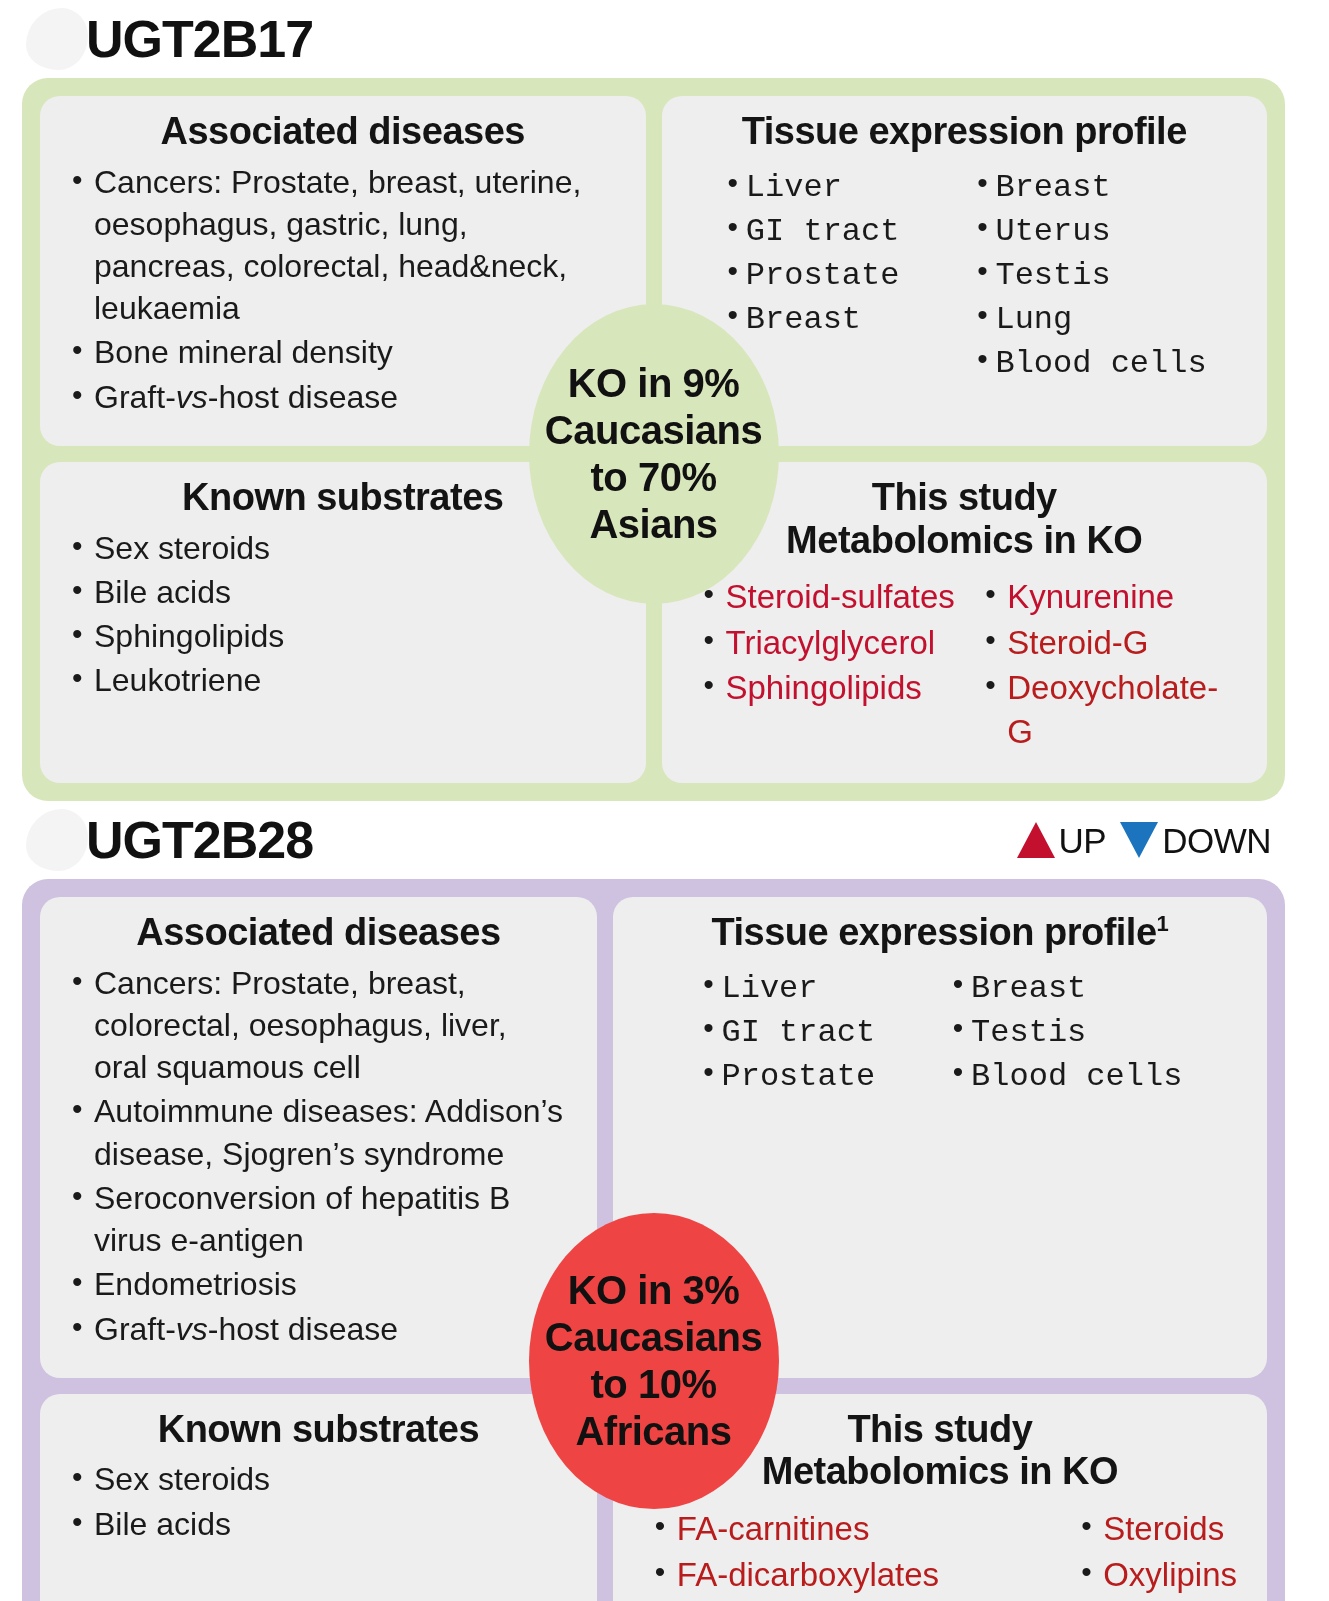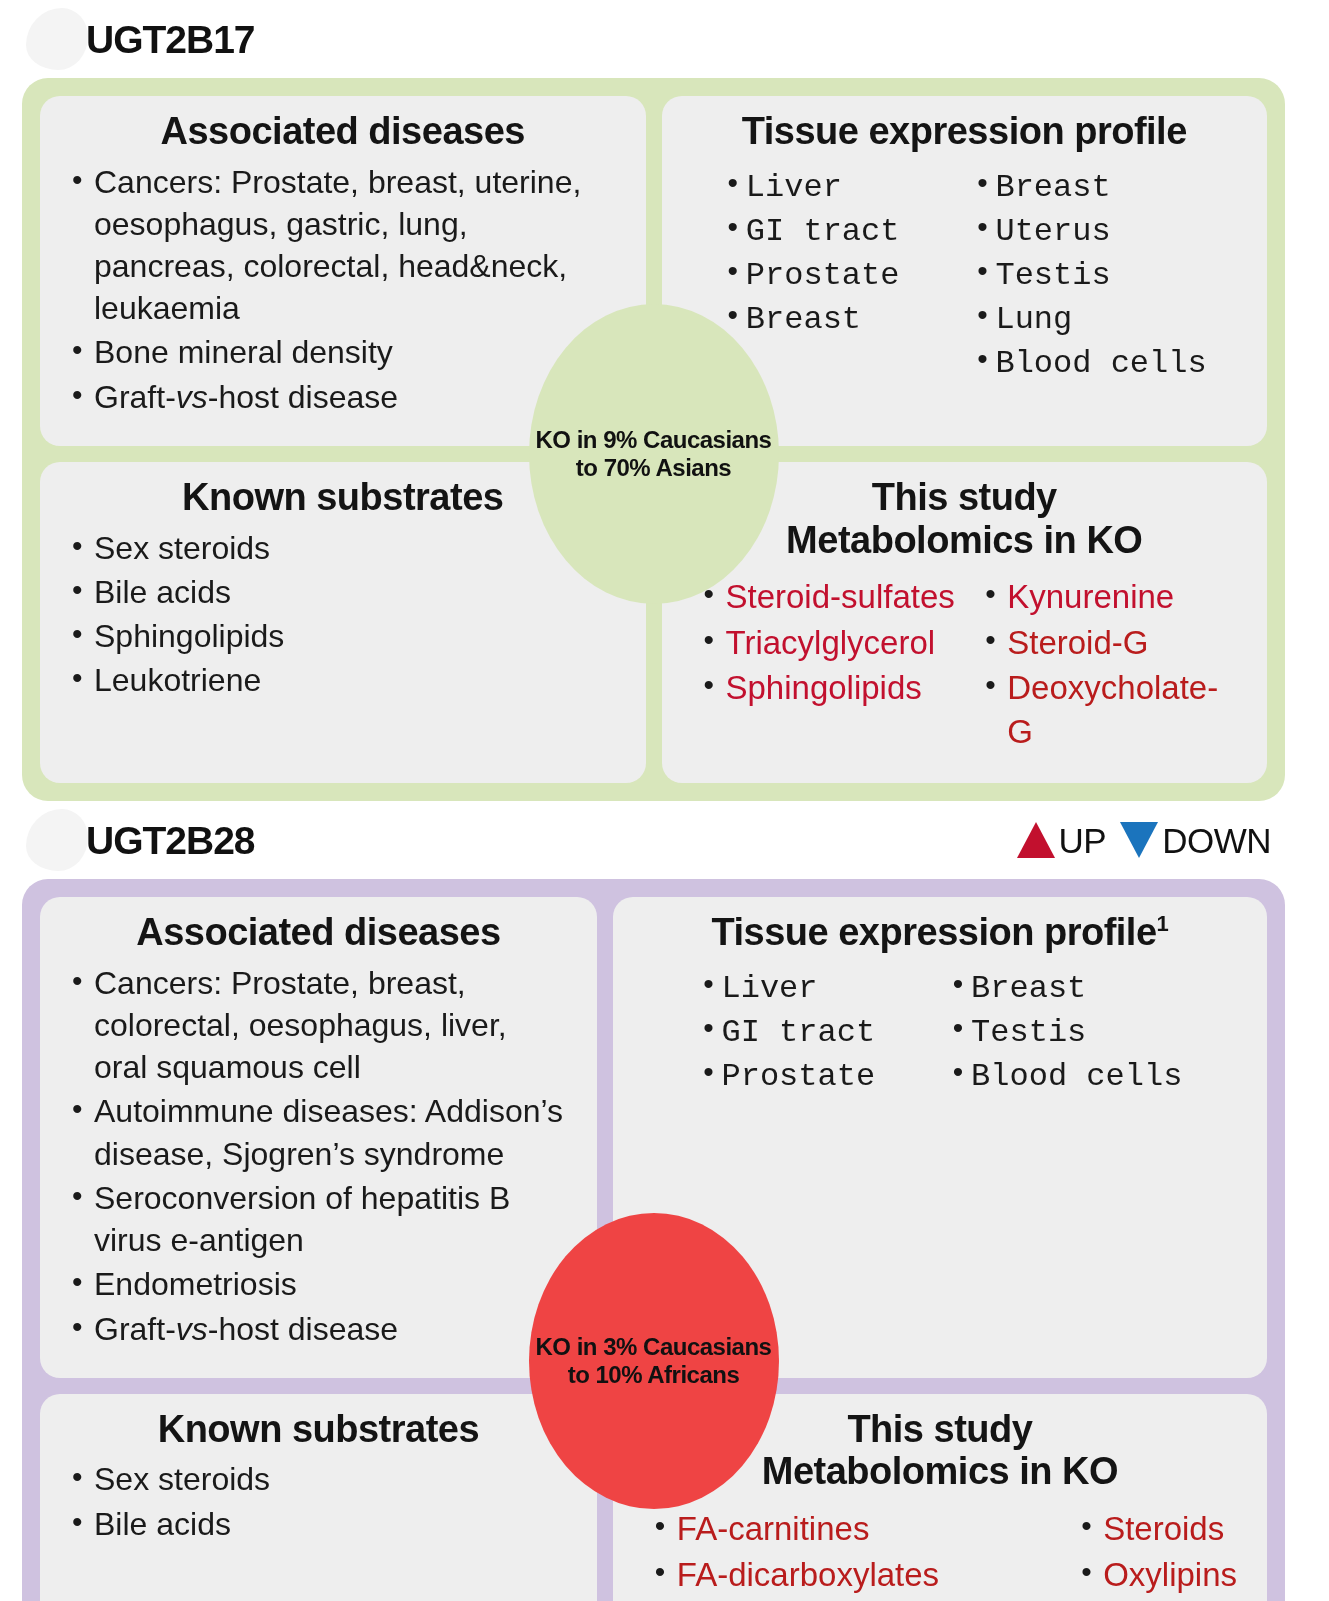--- a/index.html
+++ b/index.html
@@ -24,21 +24,21 @@
     position:absolute;
     left:26px; top:8px;
     width:62px;height:62px;
     background:#f4f4f4;
     border-radius:58% 42% 48% 52% / 60% 46% 54% 40%;
     z-index:0;
   }
   .gene-title{
     position:relative;
     z-index:1;
-    font-size:39px;
+    font-size:52px;
     font-weight:bold;
     letter-spacing:-1px;
     line-height:1;
     margin-left:66px;
     color:#111111;
   }
 
   
   .legend{
     position:absolute;
@@ -142,21 +142,21 @@
     position:absolute;
     left:50%;
     transform:translateX(-50%);
     background:inherit;
     border-radius:50%;
     display:flex;
     align-items:center;
     justify-content:center;
     text-align:center;
     font-weight:bold;
-    font-size:24px;
+    font-size:40px;
     line-height:1.18;
     color:#111;
     z-index:5;
     letter-spacing:-0.5px;
   }
   .panel.green .ko-bubble{background:#d8e6bb;}
   .panel.purple .ko-bubble{background:#ef4444;}
 
   .ko-green{
     width:250px;height:300px;

